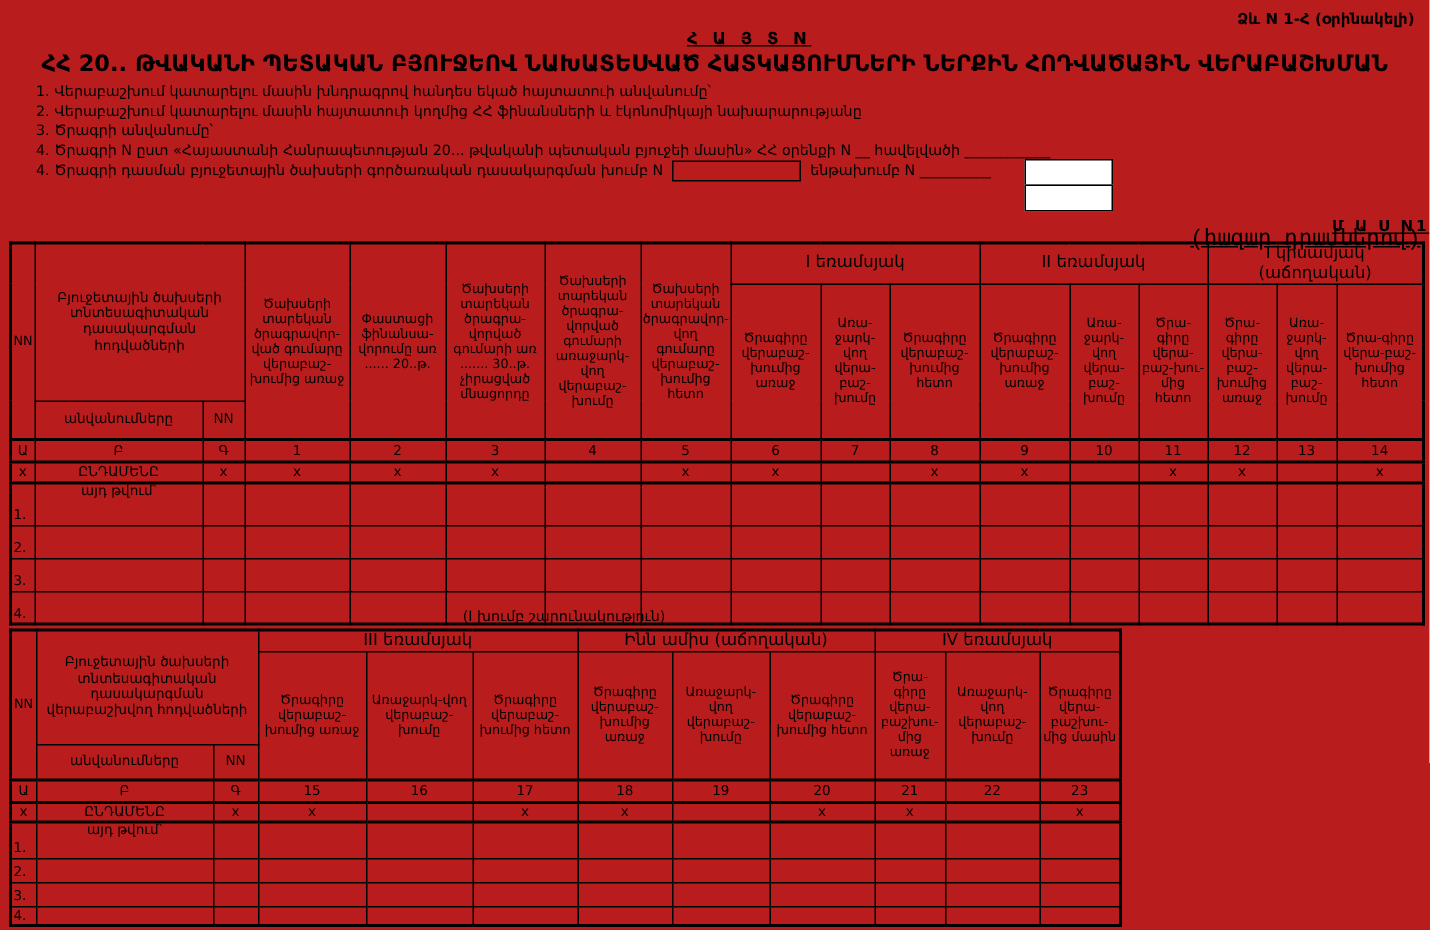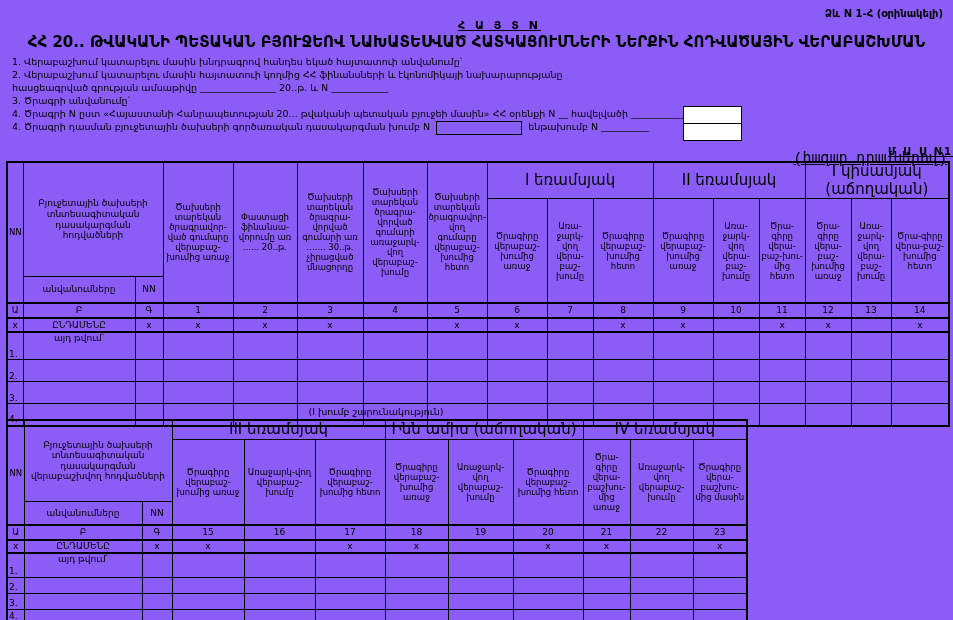--- a/index.html
+++ b/index.html
@@ -1,75 +1,69 @@
 <!DOCTYPE html>
 <html><head>
 <meta charset="utf-8">
 <style>
   html,body { margin:0; padding:0; background:#fff; }
   .page {
-    position:relative; width:953px; height:620px; background:#8b5cf6;
+    position:relative; width:953px; height:620px; background:#b91c1c;
     font-family:"DejaVu Sans", sans-serif; color:#000; overflow:hidden;
   }
   .form-code { position:absolute; top:8px; right:10px; font-size:10px; font-weight:bold; }
   .title {
     position:absolute; top:19px; left:0; width:100%; text-align:center;
     font-size:11px; font-weight:bold; letter-spacing:3px; text-decoration:underline;padding-left:23px;
   }
   .subtitle {
     position:absolute; top:33px; left:0; width:100%; text-align:center;
     font-size:15px; font-weight:bold;
   }
-  .list { position:absolute; top:55px; left:12px; right:8px; font-size:9.5px; }
+  .list { position:absolute; top:55px; left:24px; right:8px; font-size:9.5px; }
   .list .line { height:13px; line-height:13px; white-space:nowrap; overflow:visible; }
   .box-abs { position:absolute; width:57px; height:16px; border:1px solid #000; background:#fff; }
   .box-a { left:683px; top:106px; }
   .box-b { left:683px; top:123px; }
   .box-inline {
     display:inline-block; width:84px; height:12px; border:1px solid #000;
     vertical-align:middle; margin:0 3px;
   }
   .part1-title {
     position:absolute; top:146px; left:0; width:100%; text-align:right;
     font-size:10px; font-weight:bold; letter-spacing:2px; text-decoration:underline;
   }
   .units-note { position:absolute; top:149px; right:6px; font-size:15px; text-decoration:underline;font-family:Liberation Mono, monospace; }
   .t { position:absolute; border-collapse:collapse; table-layout:fixed; border:2px solid #000; }
   .t1 { top:161px; left:6px; width:942px; }
   .t2 { top:419px; left:6px; width:740px; }
   .t th, .t td {
     border:1px solid #000; font-weight:normal; text-align:center; vertical-align:middle;
     padding:0 1px; font-size:8.5px; line-height:1.18; overflow:hidden;
   }
-  .t .grp { font-size:15px; }
+  .t .grp { font-size:11px; }
   .t .big { font-size:9px; }
   tr.letters td { border-top:2px solid #000; font-size:9px; height:13px; }
   tr.xrow td { border-top:2px solid #000; border-bottom:2px solid #000; font-size:9px; }
   td.nnb { vertical-align:bottom; text-align:left; font-size:9px; }
   td.incl { vertical-align:top; font-size:9px; }
   .cont-note { position:absolute; top:406px; left:6px; width:740px; text-align:center; font-size:9.5px; }
 </style>
 </head>
 <body>
 
 <div class="page">
 
   <div class="form-code">Ձև N 1-Հ (օրինակելի)</div>
   <div class="title">Հ Ա Յ Տ   N</div>
   <div class="subtitle">ՀՀ 20.. ԹՎԱԿԱՆԻ ՊԵՏԱԿԱՆ ԲՅՈՒՋԵՈՎ ՆԱԽԱՏԵՍՎԱԾ ՀԱՏԿԱՑՈՒՄՆԵՐԻ ՆԵՐՔԻՆ ՀՈԴՎԱԾԱՅԻՆ ՎԵՐԱԲԱՇԽՄԱՆ</div>
 
   <div class="list">
     <div class="line">1. Վերաբաշխում կատարելու մասին խնդրագրով հանդես եկած հայտատուի անվանումը՝</div>
     <div class="line">2. Վերաբաշխում կատարելու մասին հայտատուի կողմից ՀՀ ֆինանսների և էկոնոմիկայի նախարարությանը</div>
-    <div class="line">
-      <span>հասցեագրված գրության ամսաթիվը</span>
-      <span>________________</span>
-      <span>20..թ. և N</span>
-      <span>____________</span>
-    </div>
     <div class="line">3. Ծրագրի անվանումը՝</div>
     <div class="line">
       <span>4. Ծրագրի N ըստ «Հայաստանի Հանրապետության 20... թվականի  պետական բյուջեի մասին» ՀՀ օրենքի N __ հավելվածի</span>
       <span>____________</span>
     </div>
     <div class="line">
       <span>4. Ծրագրի դասման բյուջետային ծախսերի գործառական դասակարգման  խումբ N</span>
       <span class="box-inline"></span>
       <span>ենթախումբ N</span>
       <span>__________</span>

